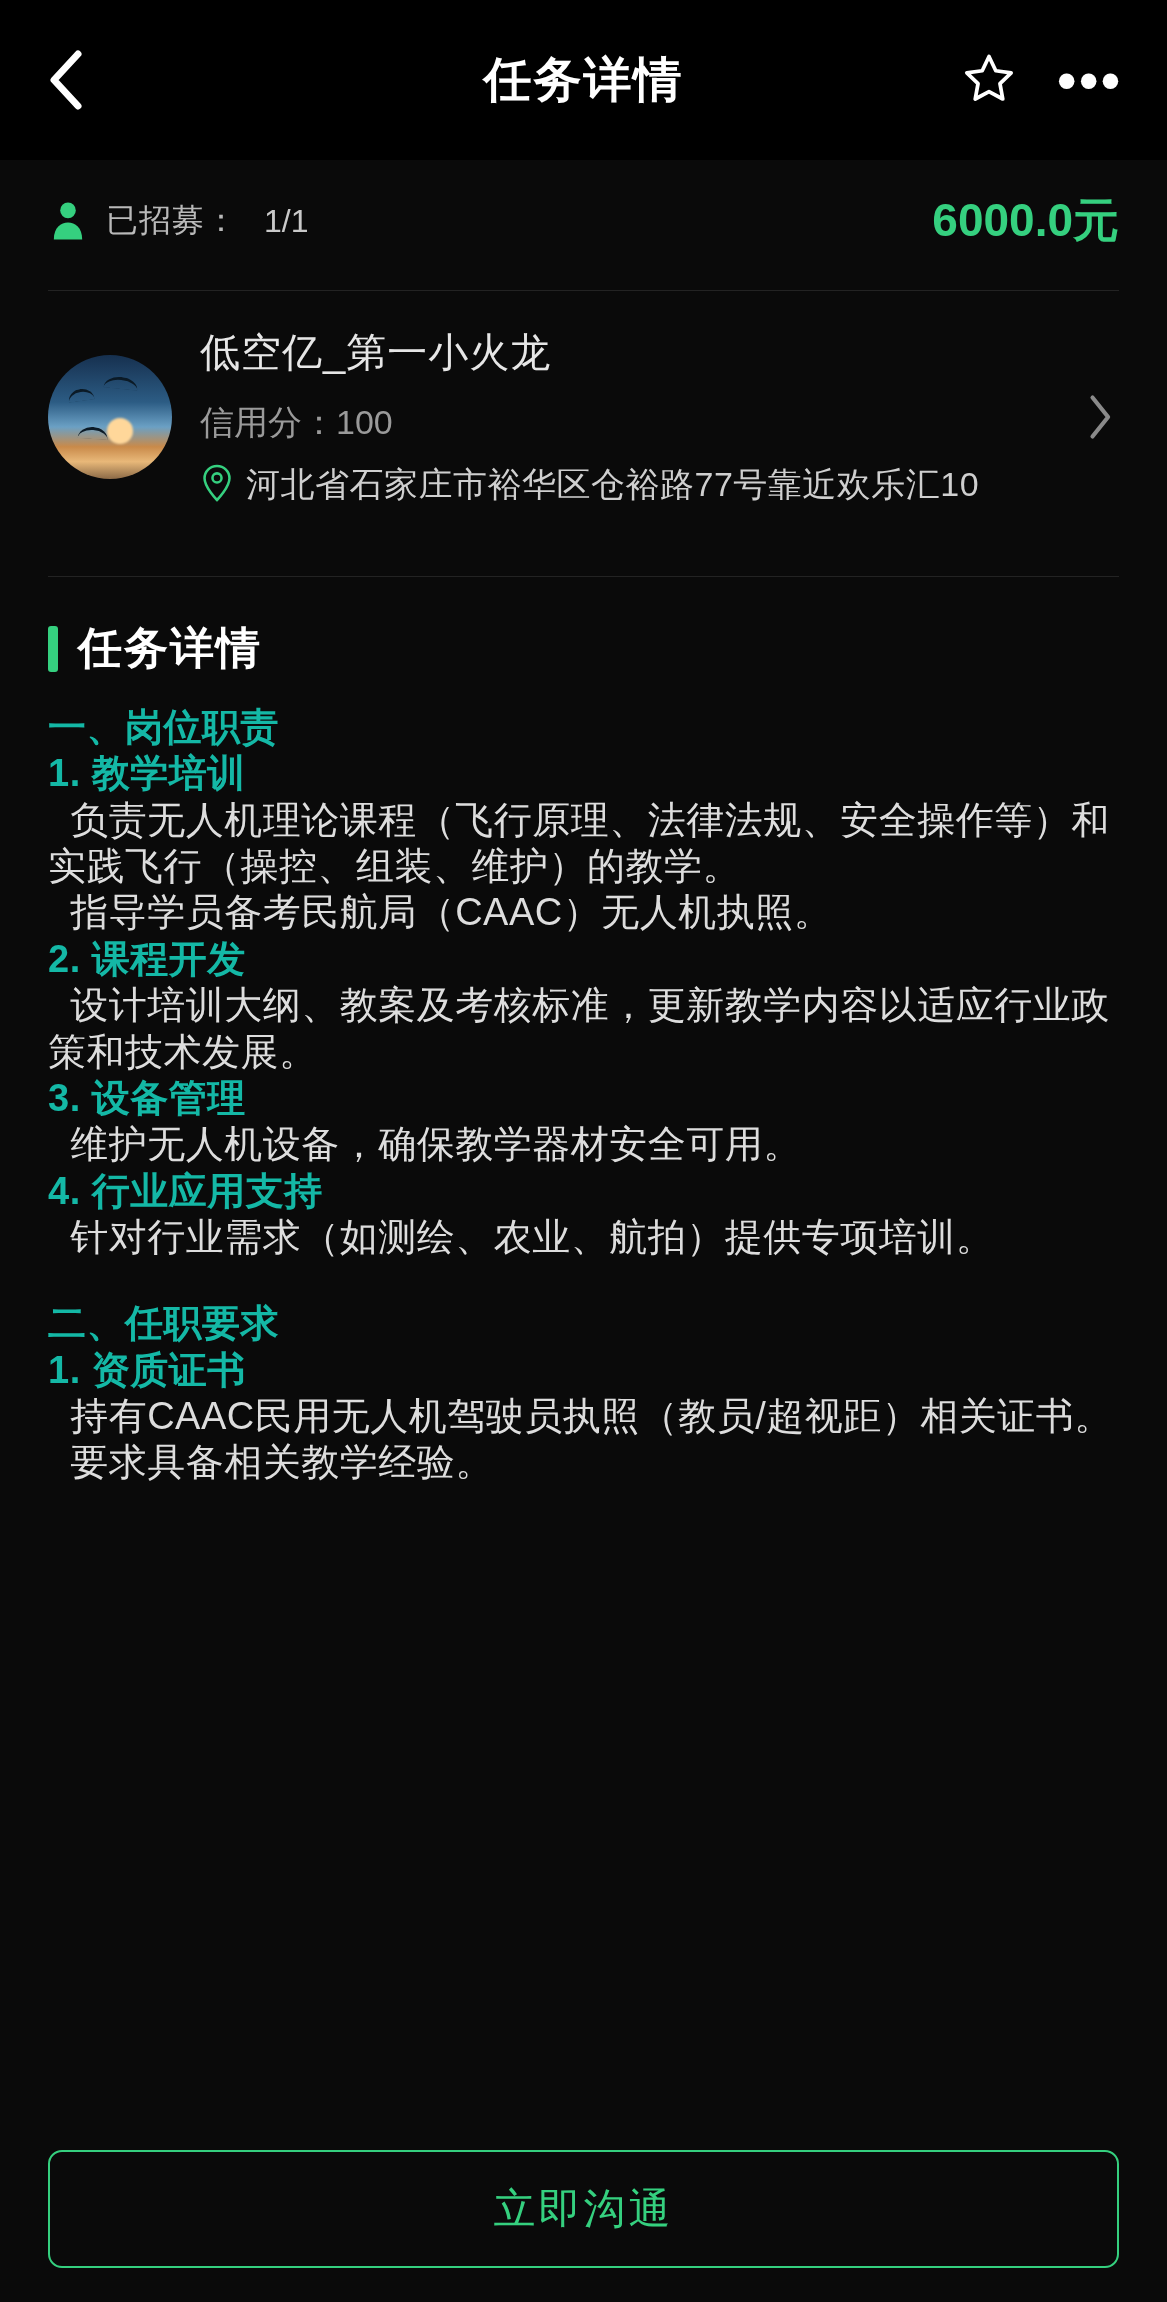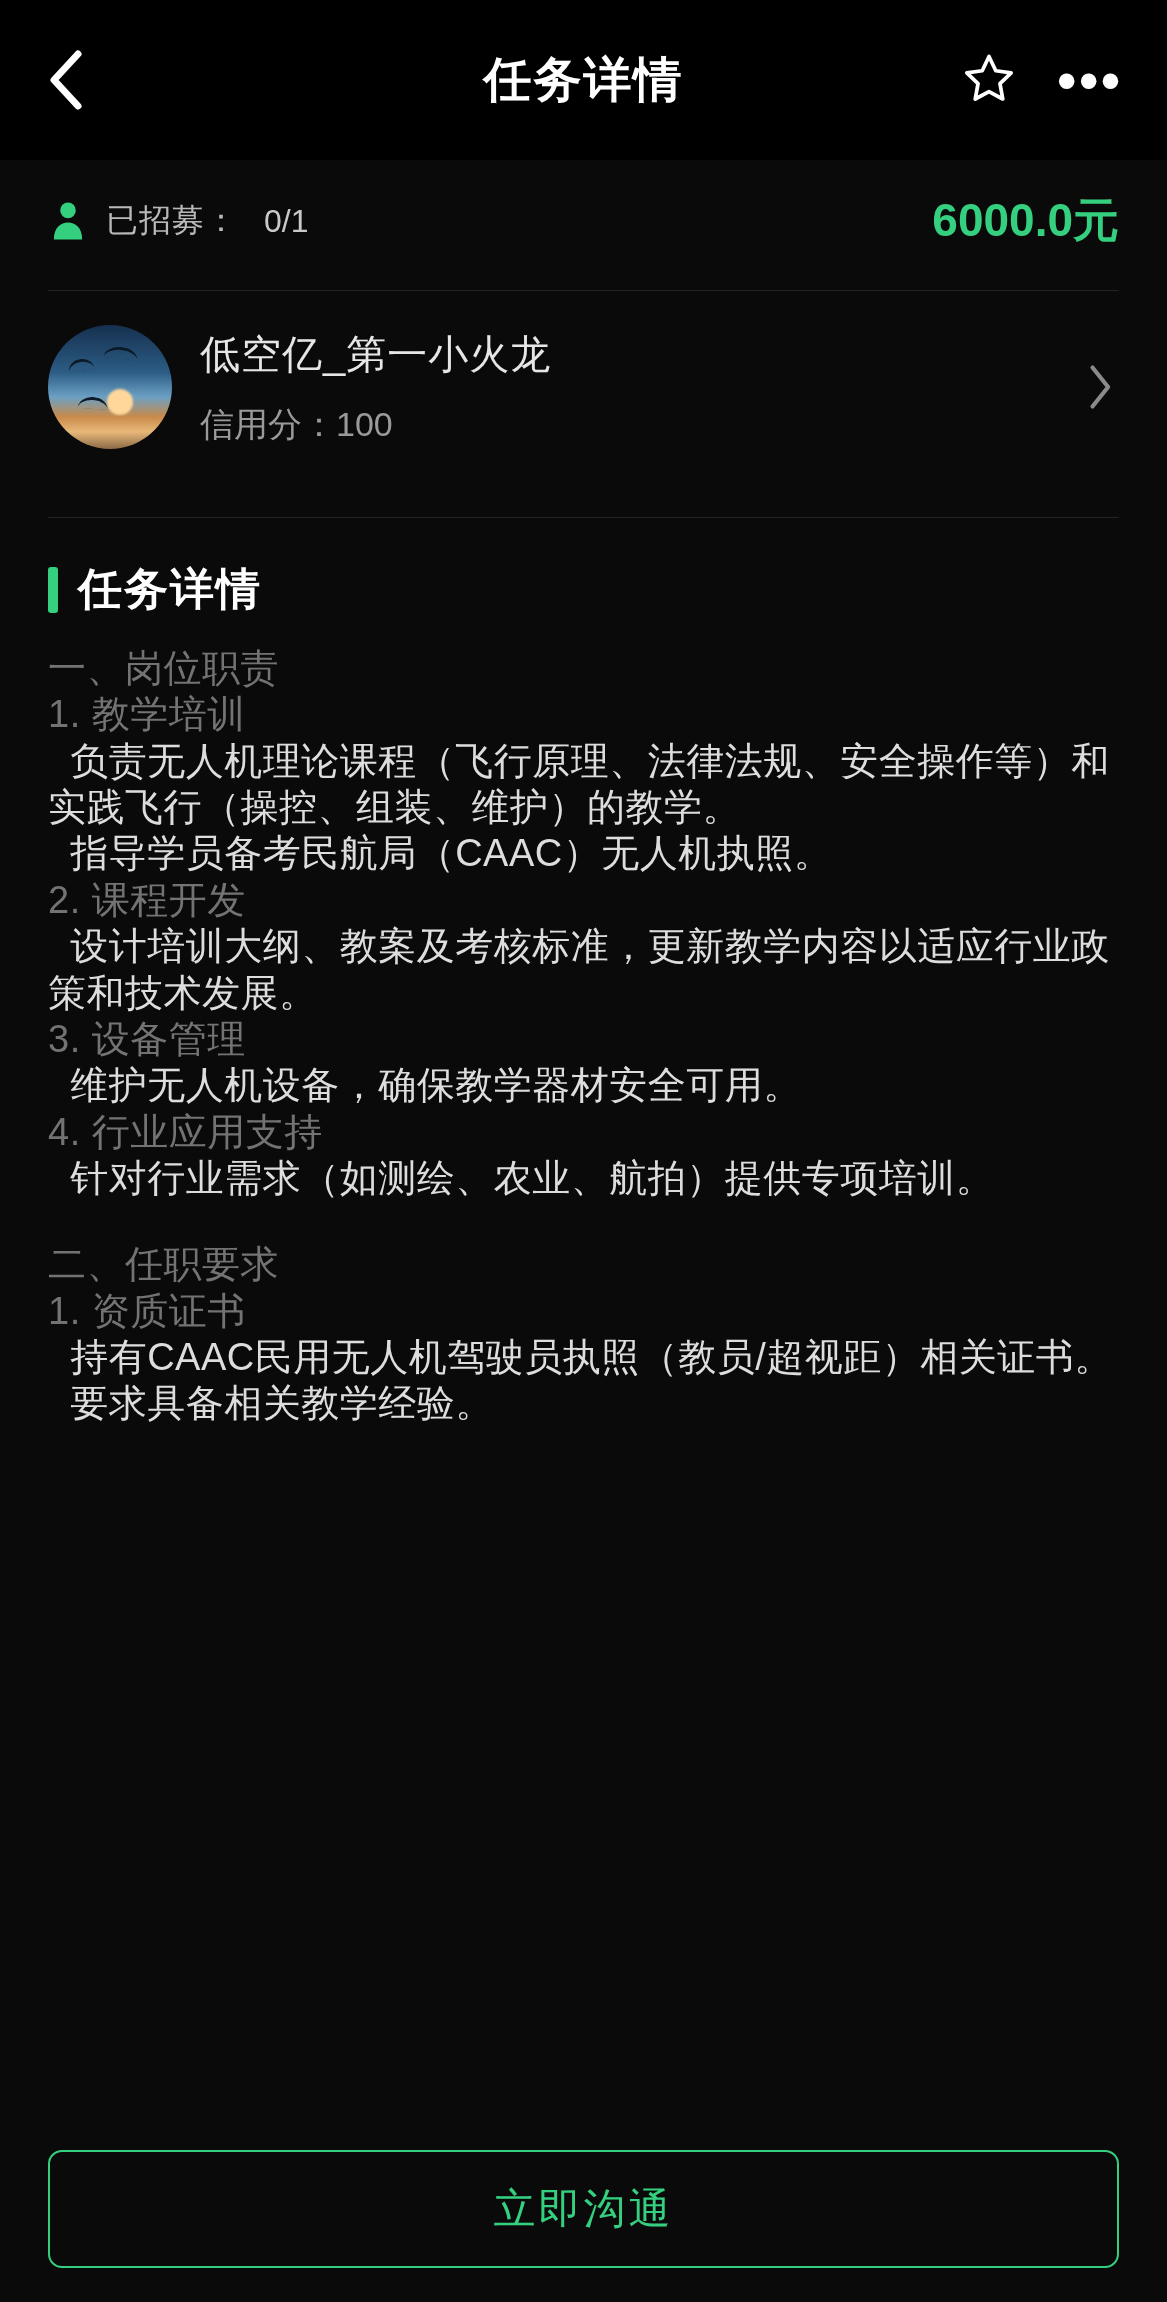--- a/index.html
+++ b/index.html
@@ -233,21 +233,21 @@
   }
 
   .detail-body {
     margin-top: 26px;
     font-size: 38px;
     line-height: 1.22;
     color: #dddddd;
     letter-spacing: 0.5px;
   }
   .detail-body p { margin: 0; white-space: pre-wrap; }
-  .detail-body p.head { font-weight: normal; color: #737373; }
+  .detail-body p.head { font-weight: bold; color: #14b8a6; }
   .detail-body p.blank { height: 40px; }
 
   
   .cta-wrap {
     position: absolute;
     left: 0; right: 0; bottom: 0;
     padding: 0 48px 34px 48px;
     background: linear-gradient(to bottom, rgba(10,10,10,0) 0%, #0a0a0a 22%, #0a0a0a 100%);
     padding-top: 40px;
   }
@@ -298,40 +298,49 @@
 
     <div class="recruit-row">
       <div class="recruit-left">
         <span class="person-icon">
           <svg width="34" height="42" viewBox="0 0 24 28" fill="#35d07f">
             <circle cx="12" cy="6.5" r="5.5"></circle>
             <path d="M2 27 C2 18.5 7 15 12 15 C17 15 22 18.5 22 27 Z"></path>
           </svg>
         </span>
         <span class="recruit-text">已招募：</span>
-        <span class="recruit-count">0/1</span>
+        <span class="recruit-count">1/1</span>
       </div>
       <div class="salary">6000.0元</div>
     </div>
 
     <div class="divider"></div>
 
     <div class="company">
       <div class="avatar">
         <div class="sun"></div>
         <div class="bird b1"></div>
         <div class="bird b2"></div>
         <div class="bird b3"></div>
       </div>
       <div class="company-info">
         <div class="company-line1">
           <span class="company-name">低空亿_第一小火龙</span>
           <span class="credit">
             <span>信用分：</span><span>100</span>
           </span>
+        </div>
+        <div class="company-line2">
+          <span>
+            <svg width="34" height="40" viewBox="0 0 24 28" fill="none">
+              <path d="M12 2 C7 2 3.2 5.8 3.2 10.6 C3.2 17 12 26 12 26 C12 26 20.8 17 20.8 10.6 C20.8 5.8 17 2 12 2 Z" stroke="#35d07f" stroke-width="1.8" fill="none"></path>
+              <circle cx="12" cy="10.4" r="3.2" stroke="#35d07f" stroke-width="1.8" fill="none"></circle>
+            </svg>
+          </span>
+          <span class="addr-text">河北省石家庄市裕华区仓裕路77号靠近欢乐汇10</span>
         </div>
       </div>
       <div class="chev">
         <svg width="32" height="52" viewBox="0 0 24 40" fill="none">
           <path d="M7 5 L19 20 L7 35" stroke="#8a8a8a" stroke-width="3.2" stroke-linecap="round" stroke-linejoin="round"></path>
         </svg>
       </div>
     </div>
 
     <div class="divider"></div>

